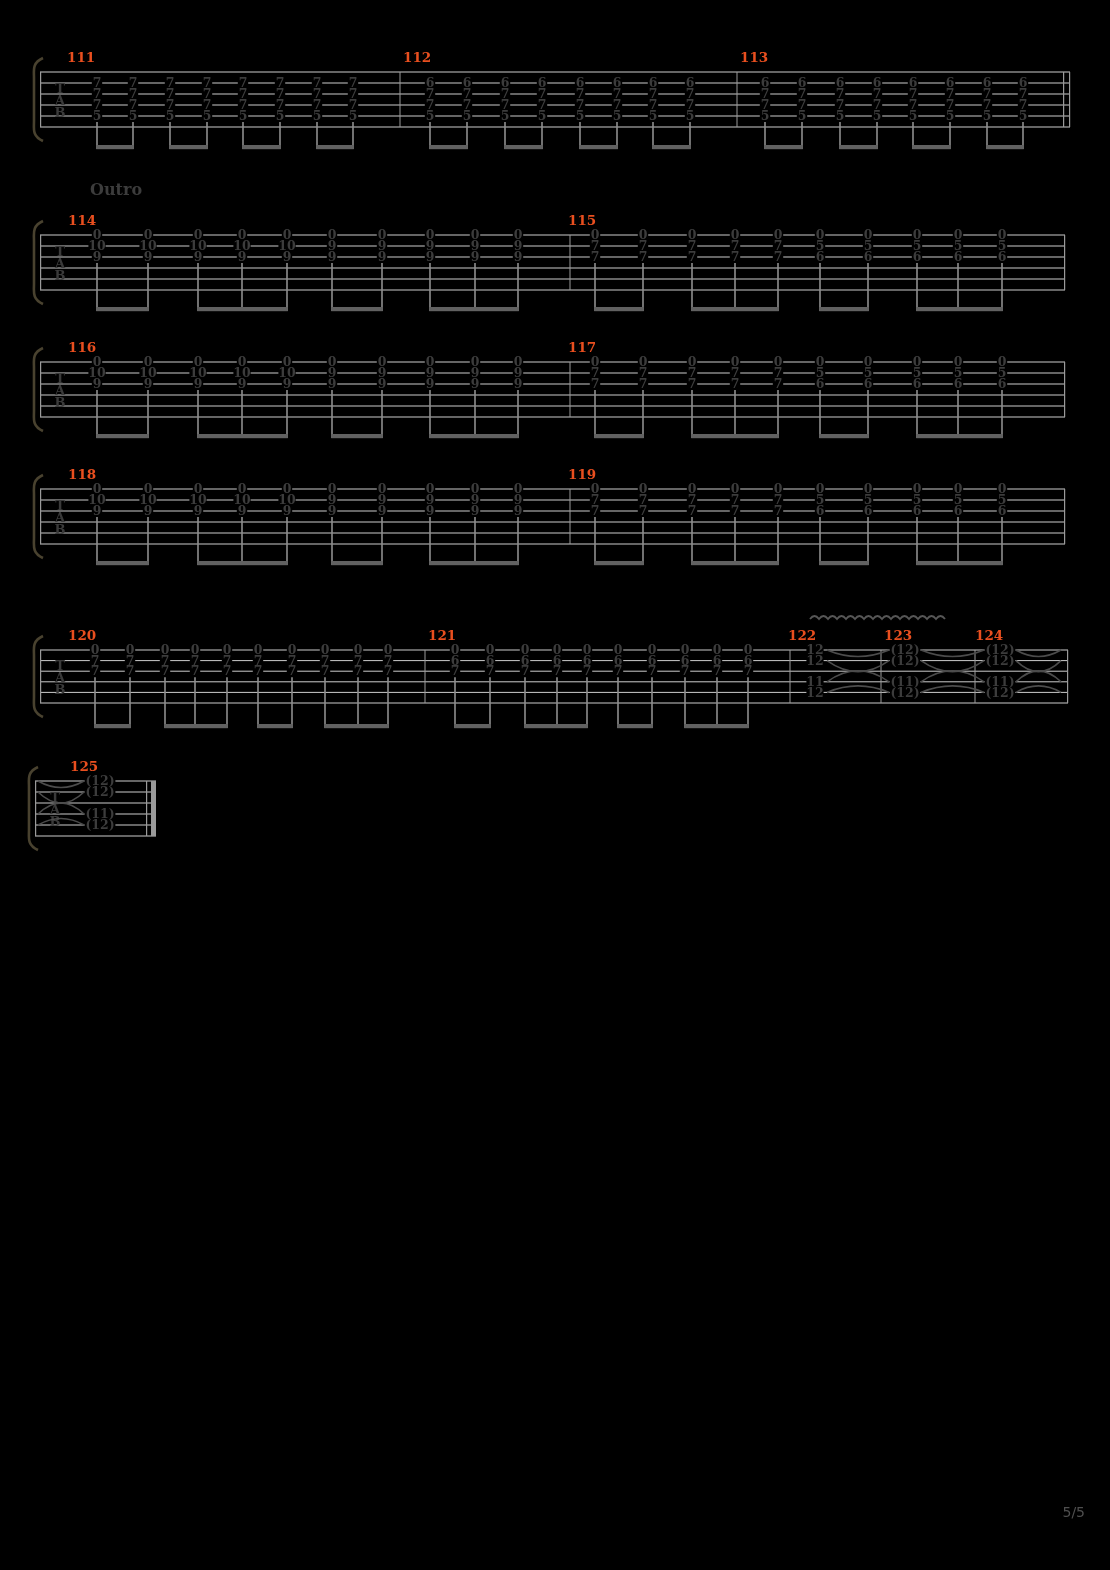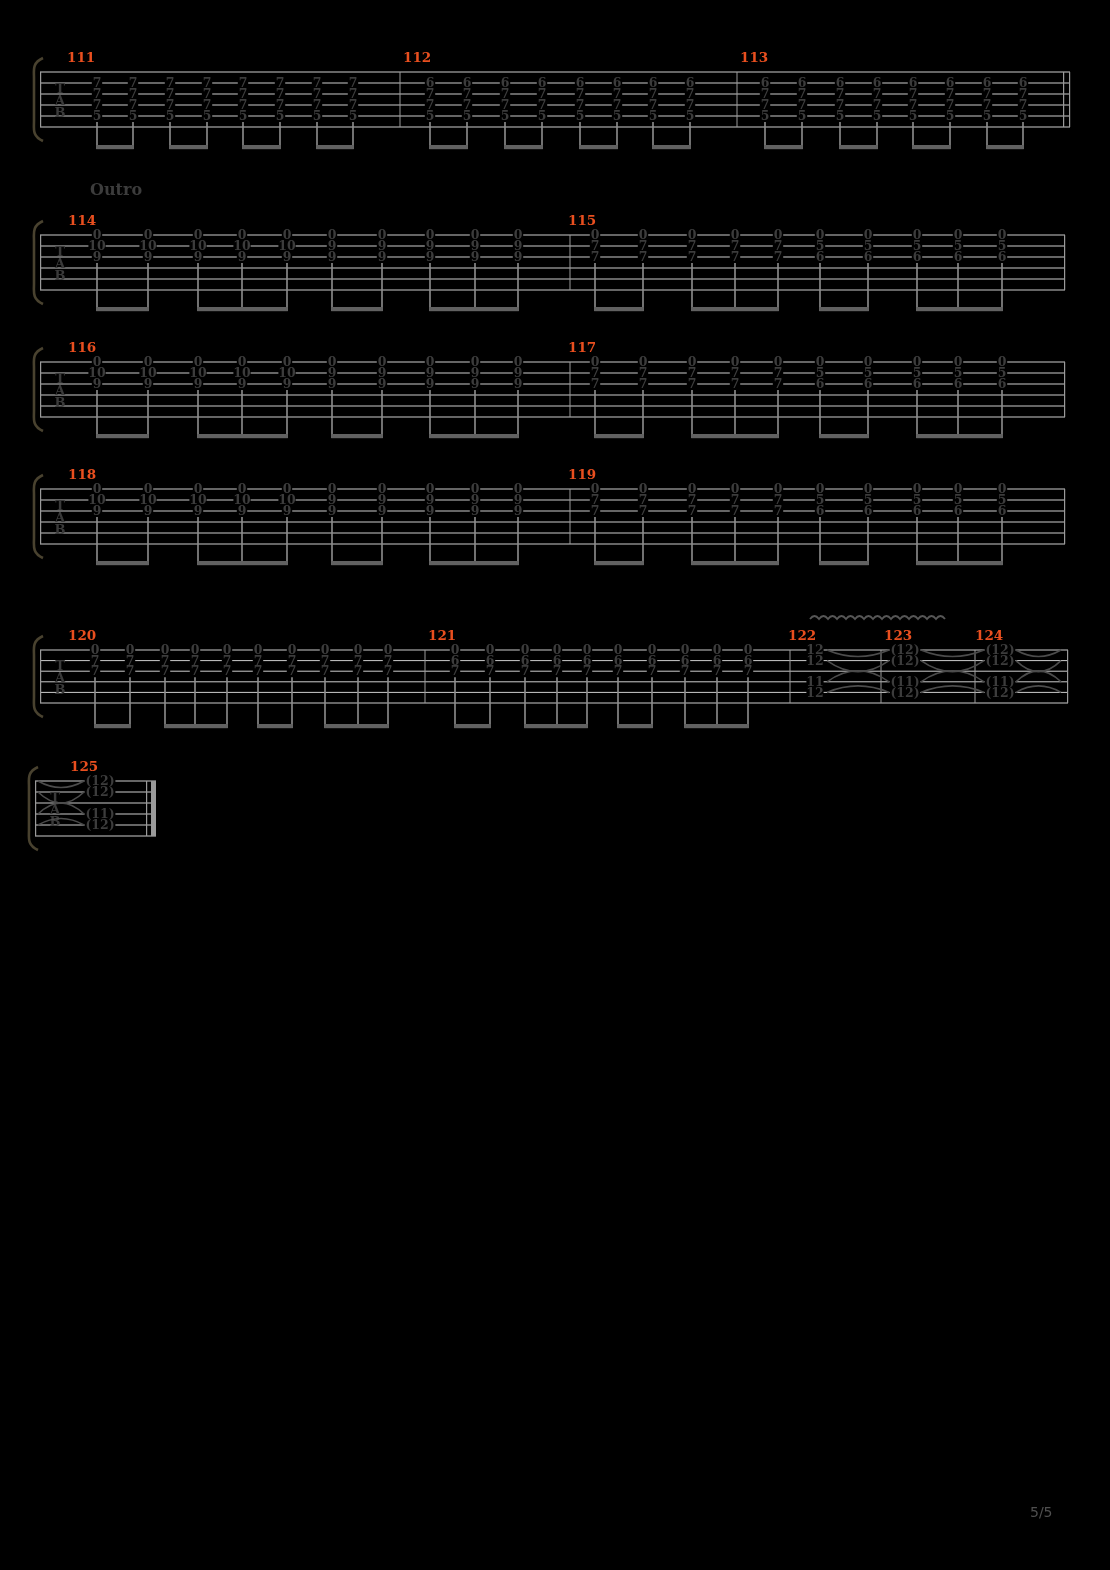--- a/index.html
+++ b/index.html
@@ -1,19 +1,19 @@
 <!DOCTYPE html>
 <html><head>
 <meta charset="utf-8">
 <style>
   html,body{margin:0;padding:0;background:#000;}
   body{width:1110px;height:1570px;position:relative;font-family:"DejaVu Serif",serif;}
   #score{position:absolute;left:0;top:0;}
   #footer{
-    position:absolute;left:1030px;top:1504px;width:55px;text-align:left;
+    position:absolute;left:1030px;top:1504px;width:55px;text-align:right;
     font-family:"DejaVu Sans",sans-serif;font-size:14px;color:#4f4f4f;
   }
 </style>
 </head>
 <body>
 
 <div>
   <svg id="score" width="1110" height="1570" viewBox="0 0 1110 1570">
       <text x="90" y="195" font-size="16" fill="#3c3c3c" font-family="&quot;DejaVu Serif&quot;, serif" font-weight="bold" text-anchor="start">Outro</text>
       <g>

